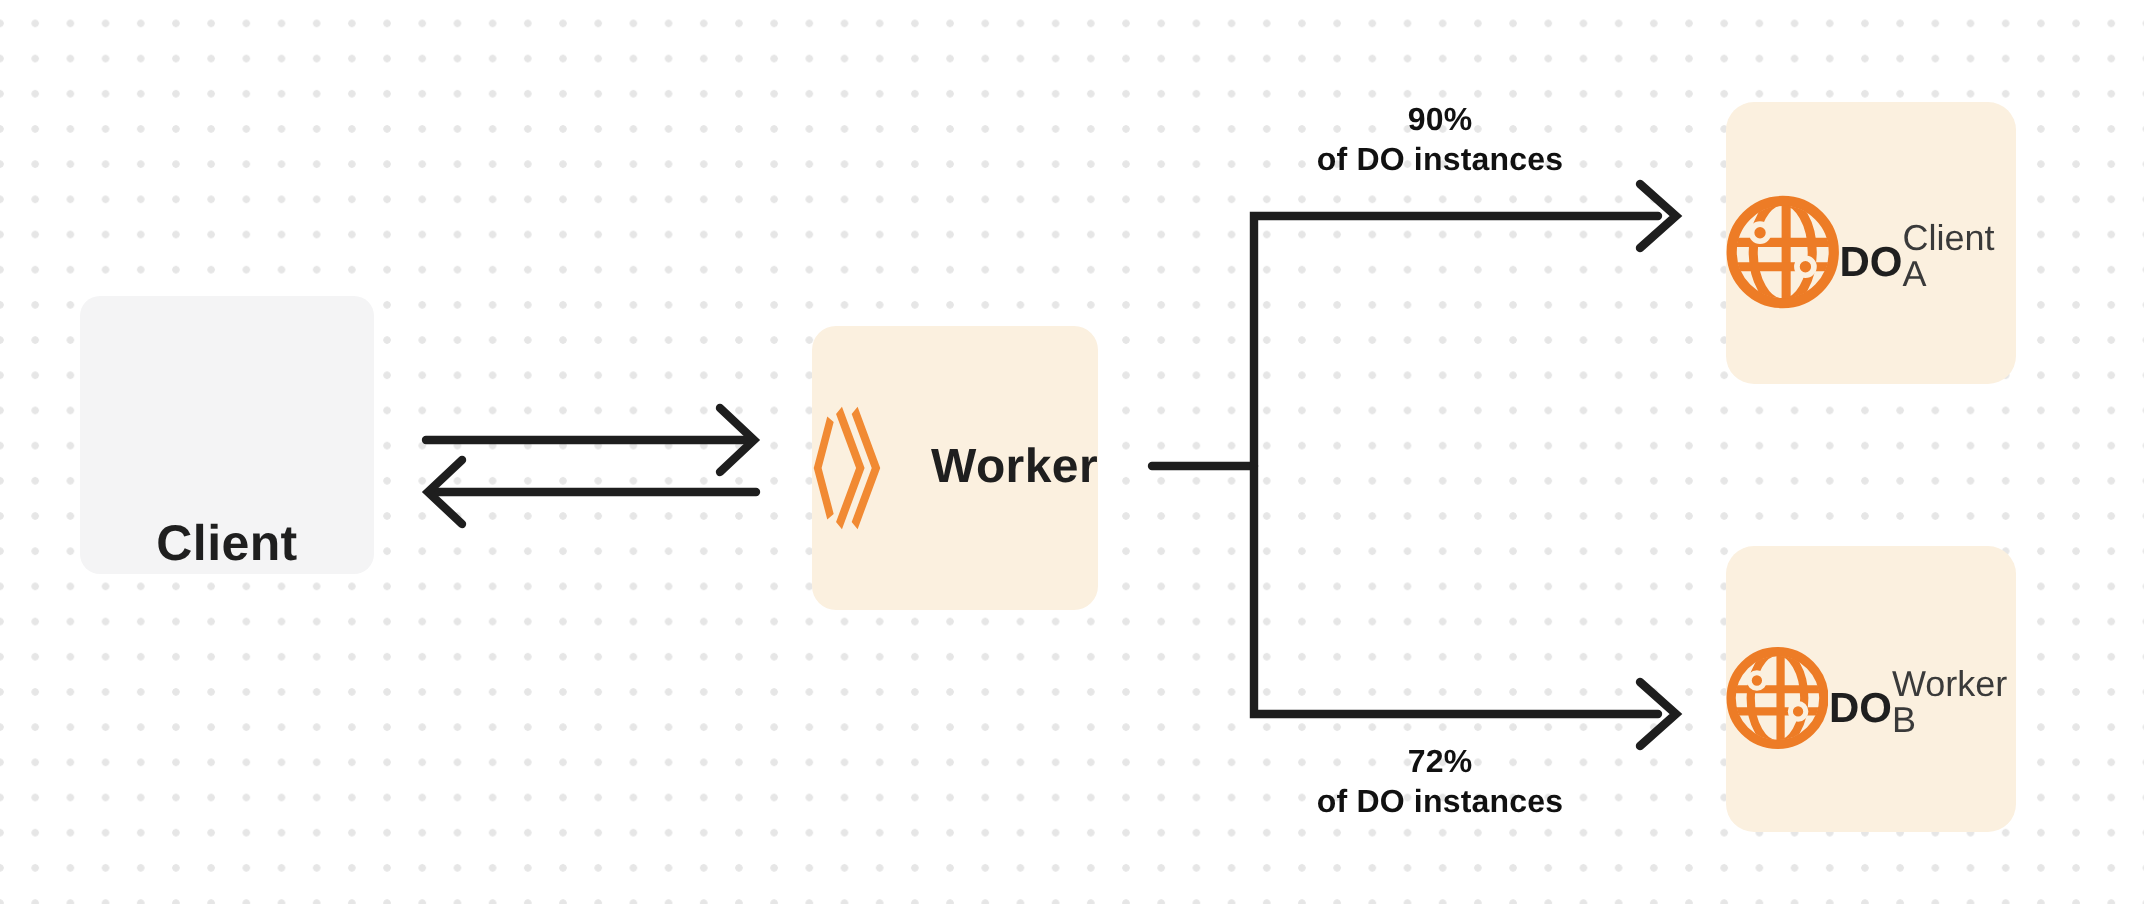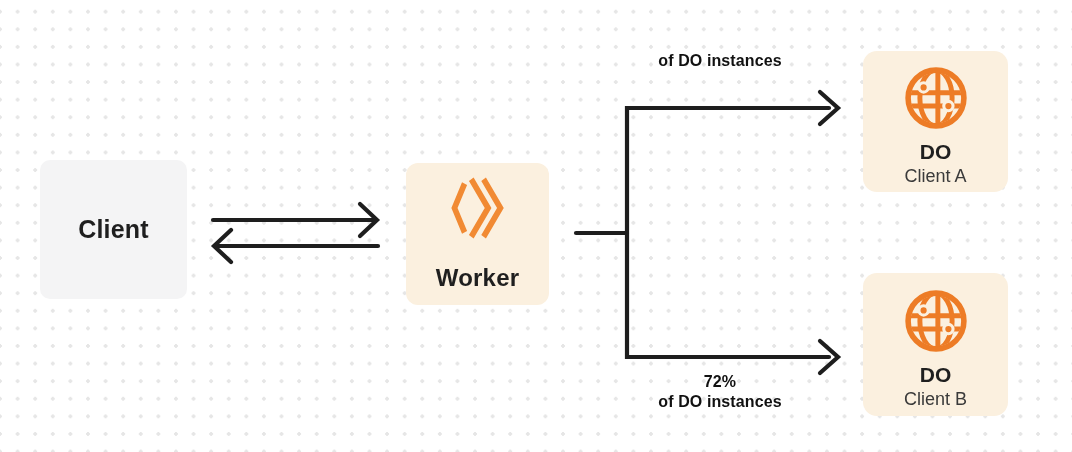--- a/index.html
+++ b/index.html
@@ -37,30 +37,31 @@
     fill: none;
     stroke: var(--arrow);
     stroke-width: 4.2;
     stroke-linecap: round;
     stroke-linejoin: miter;
   }
 
   .node {
     position: absolute;
     display: flex;
-    flex-direction: column;
+    flex-direction: row;
     align-items: center;
     justify-content: center;
   }
 
   .node-client {
-    left: 40px; top: 160px;
+    left: 40px; top: 148px;
     width: 147px; height: 139px;
     background: var(--client-box);
     border-radius: 10px;
+    align-items: flex-end;
   }
   .node-client .label {
     font-size: 25px;
     font-weight: 700;
     color: var(--text-primary);
     letter-spacing: 0.2px;
   }
 
   .node-worker {
     left: 406px; top: 163px;
@@ -156,20 +157,21 @@
   <div class="node node-worker">
     <svg class="worker-logo" viewBox="0 0 100 100" preserveAspectRatio="none">
       <polyline points="26,12 8,50 26,88"></polyline>
       <polyline points="38,5 68,50 38,95"></polyline>
       <polyline points="60,5 90,50 60,95"></polyline>
     </svg>
     <span class="label">Worker</span>
   </div>
 
   <div class="edge-label edge-label-top">
+    <div>90%</div>
     <div>of DO instances</div>
   </div>
 
   <div class="edge-label edge-label-bottom">
     <div>72%</div>
     <div>of DO instances</div>
   </div>
 
   <div class="node node-do node-do-a">
     <svg class="globe-icon" viewBox="0 0 100 100">
@@ -203,16 +205,16 @@
       <g clip-path="url(#globe-clip-b)">
         <ellipse class="stroke" cx="50" cy="50" rx="26" ry="45" stroke-width="8"></ellipse>
         <line class="stroke" x1="53" y1="4" x2="53" y2="96" stroke-width="8"></line>
         <line class="stroke" x1="4" y1="41.5" x2="96" y2="41.5" stroke-width="8"></line>
         <line class="stroke" x1="4" y1="63" x2="96" y2="63" stroke-width="8"></line>
         <circle class="dot" cx="30" cy="33" r="7.5"></circle>
         <circle class="dot" cx="70" cy="63" r="7.5"></circle>
       </g>
     </svg>
     <div class="title">DO</div>
-    <div class="subtitle">Client B</div>
+    <div class="subtitle">Worker B</div>
   </div>
 
 </div>
 
 </body></html>

